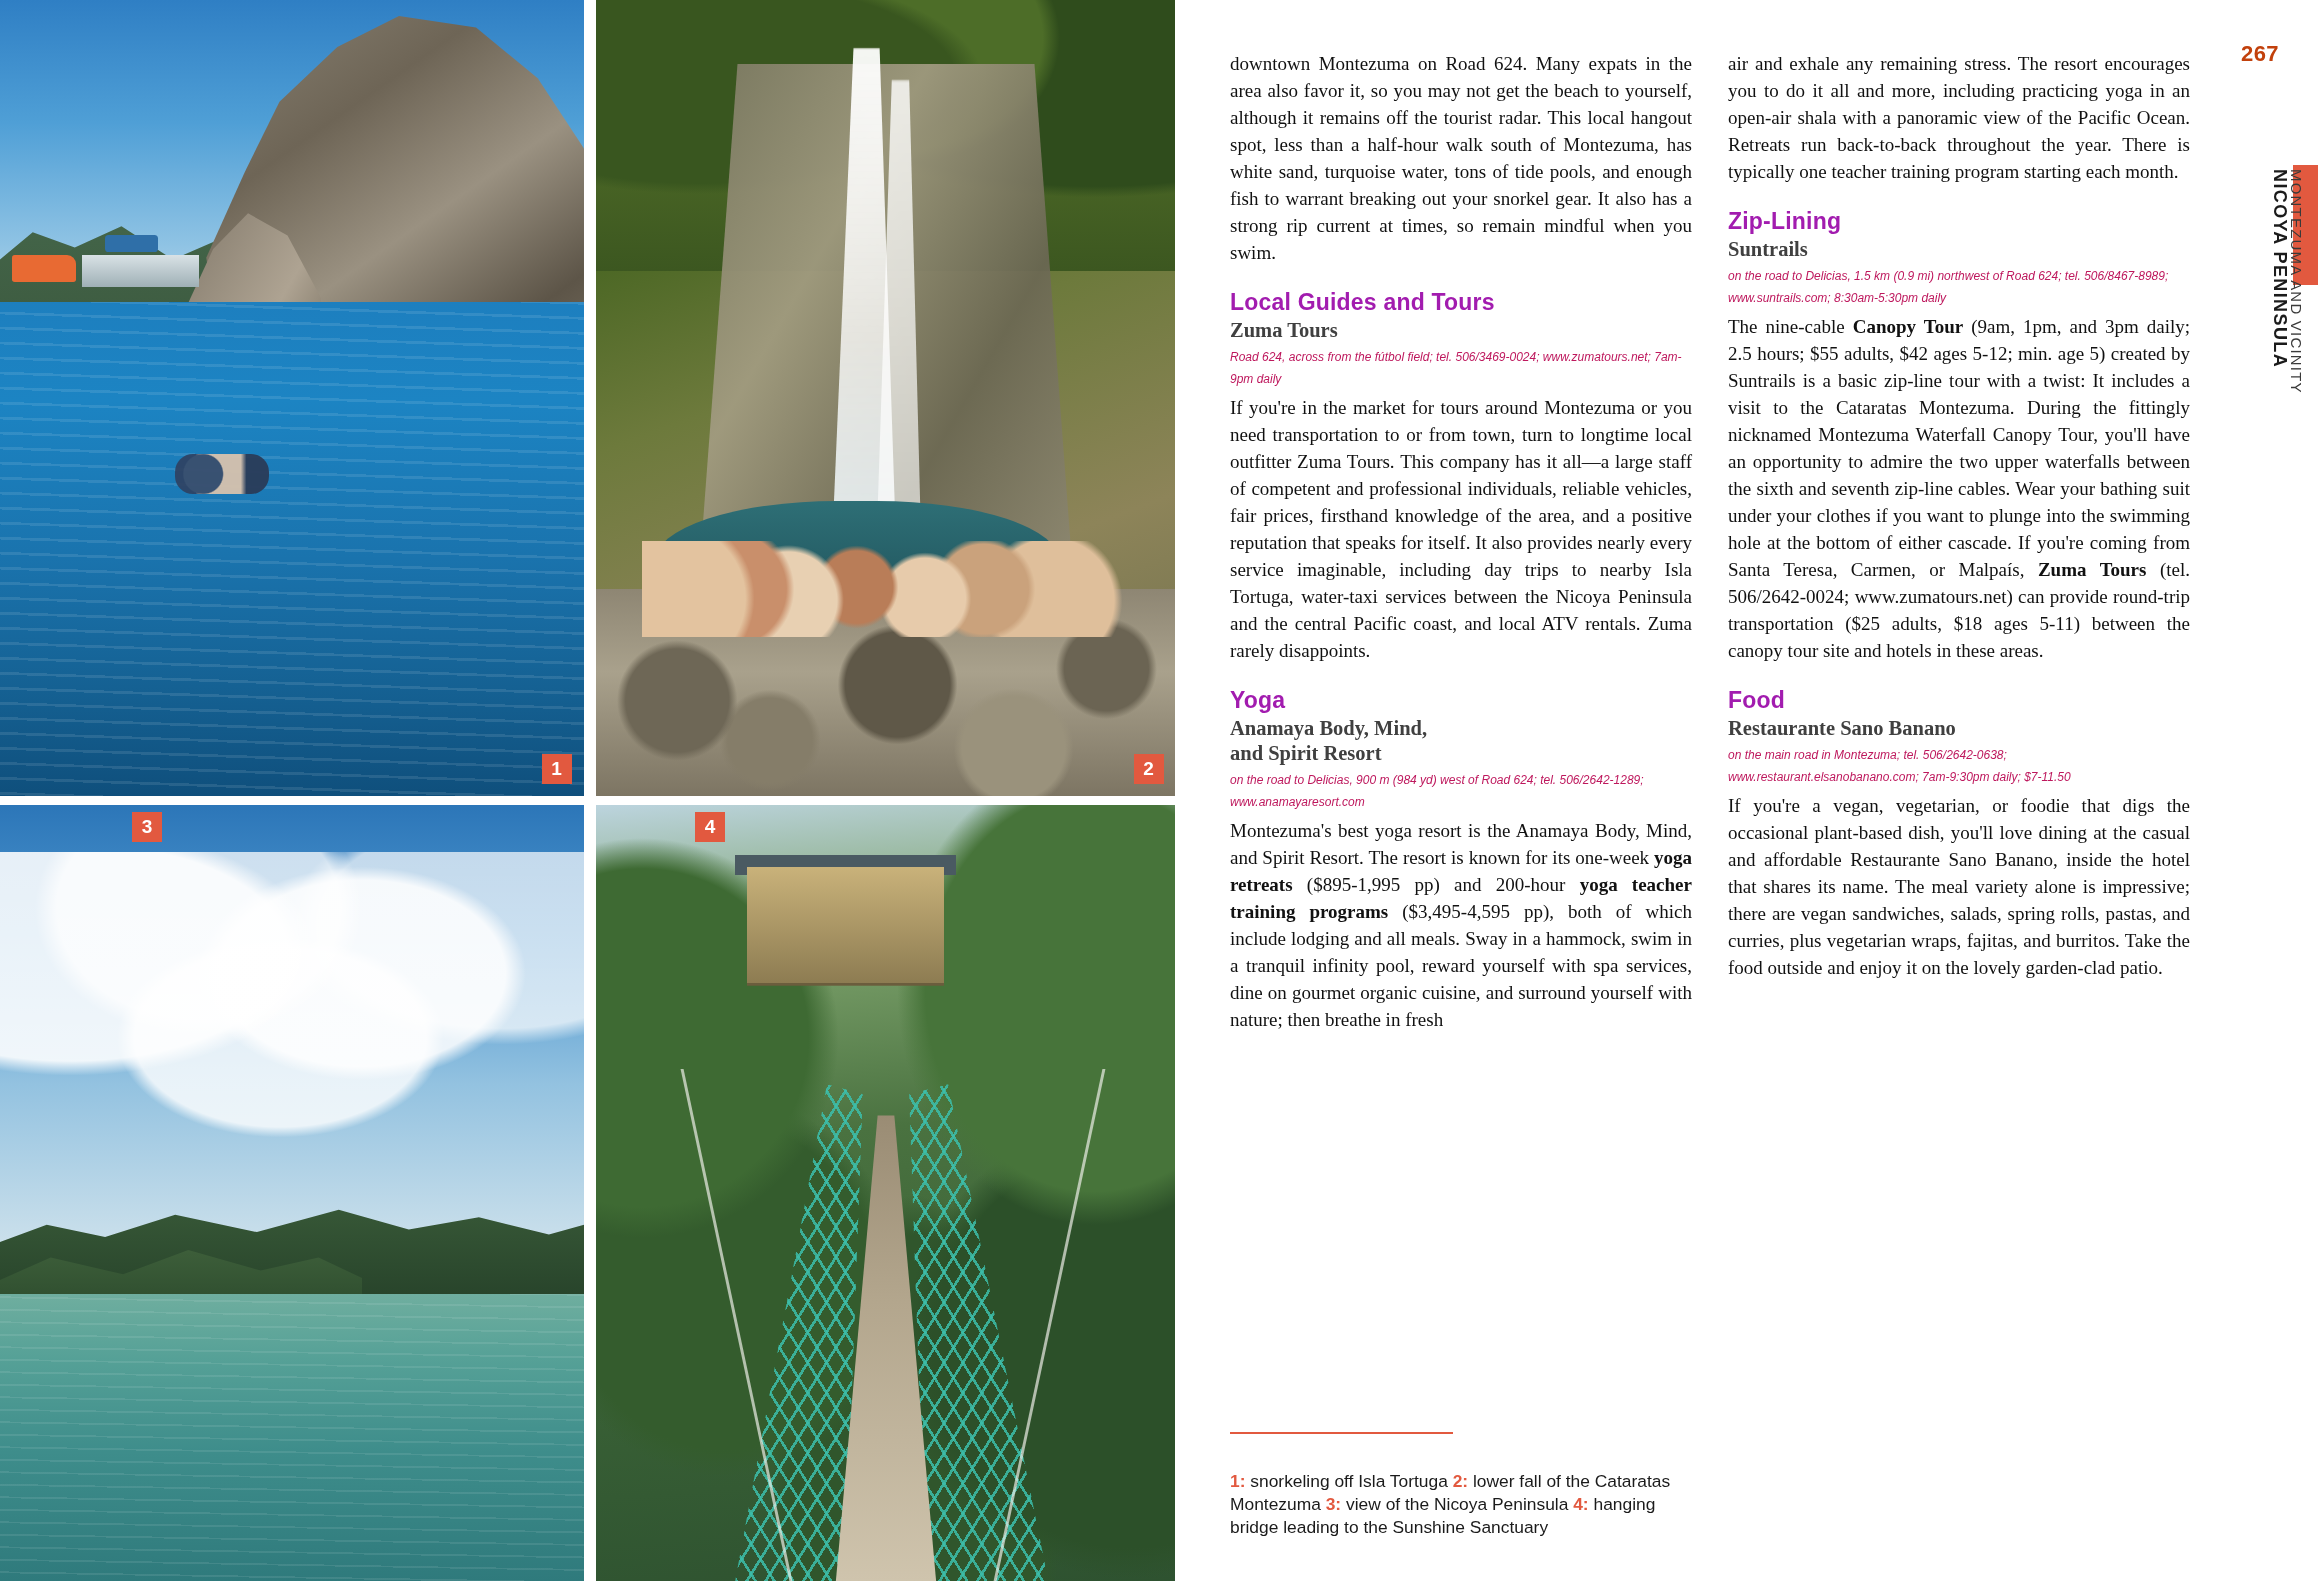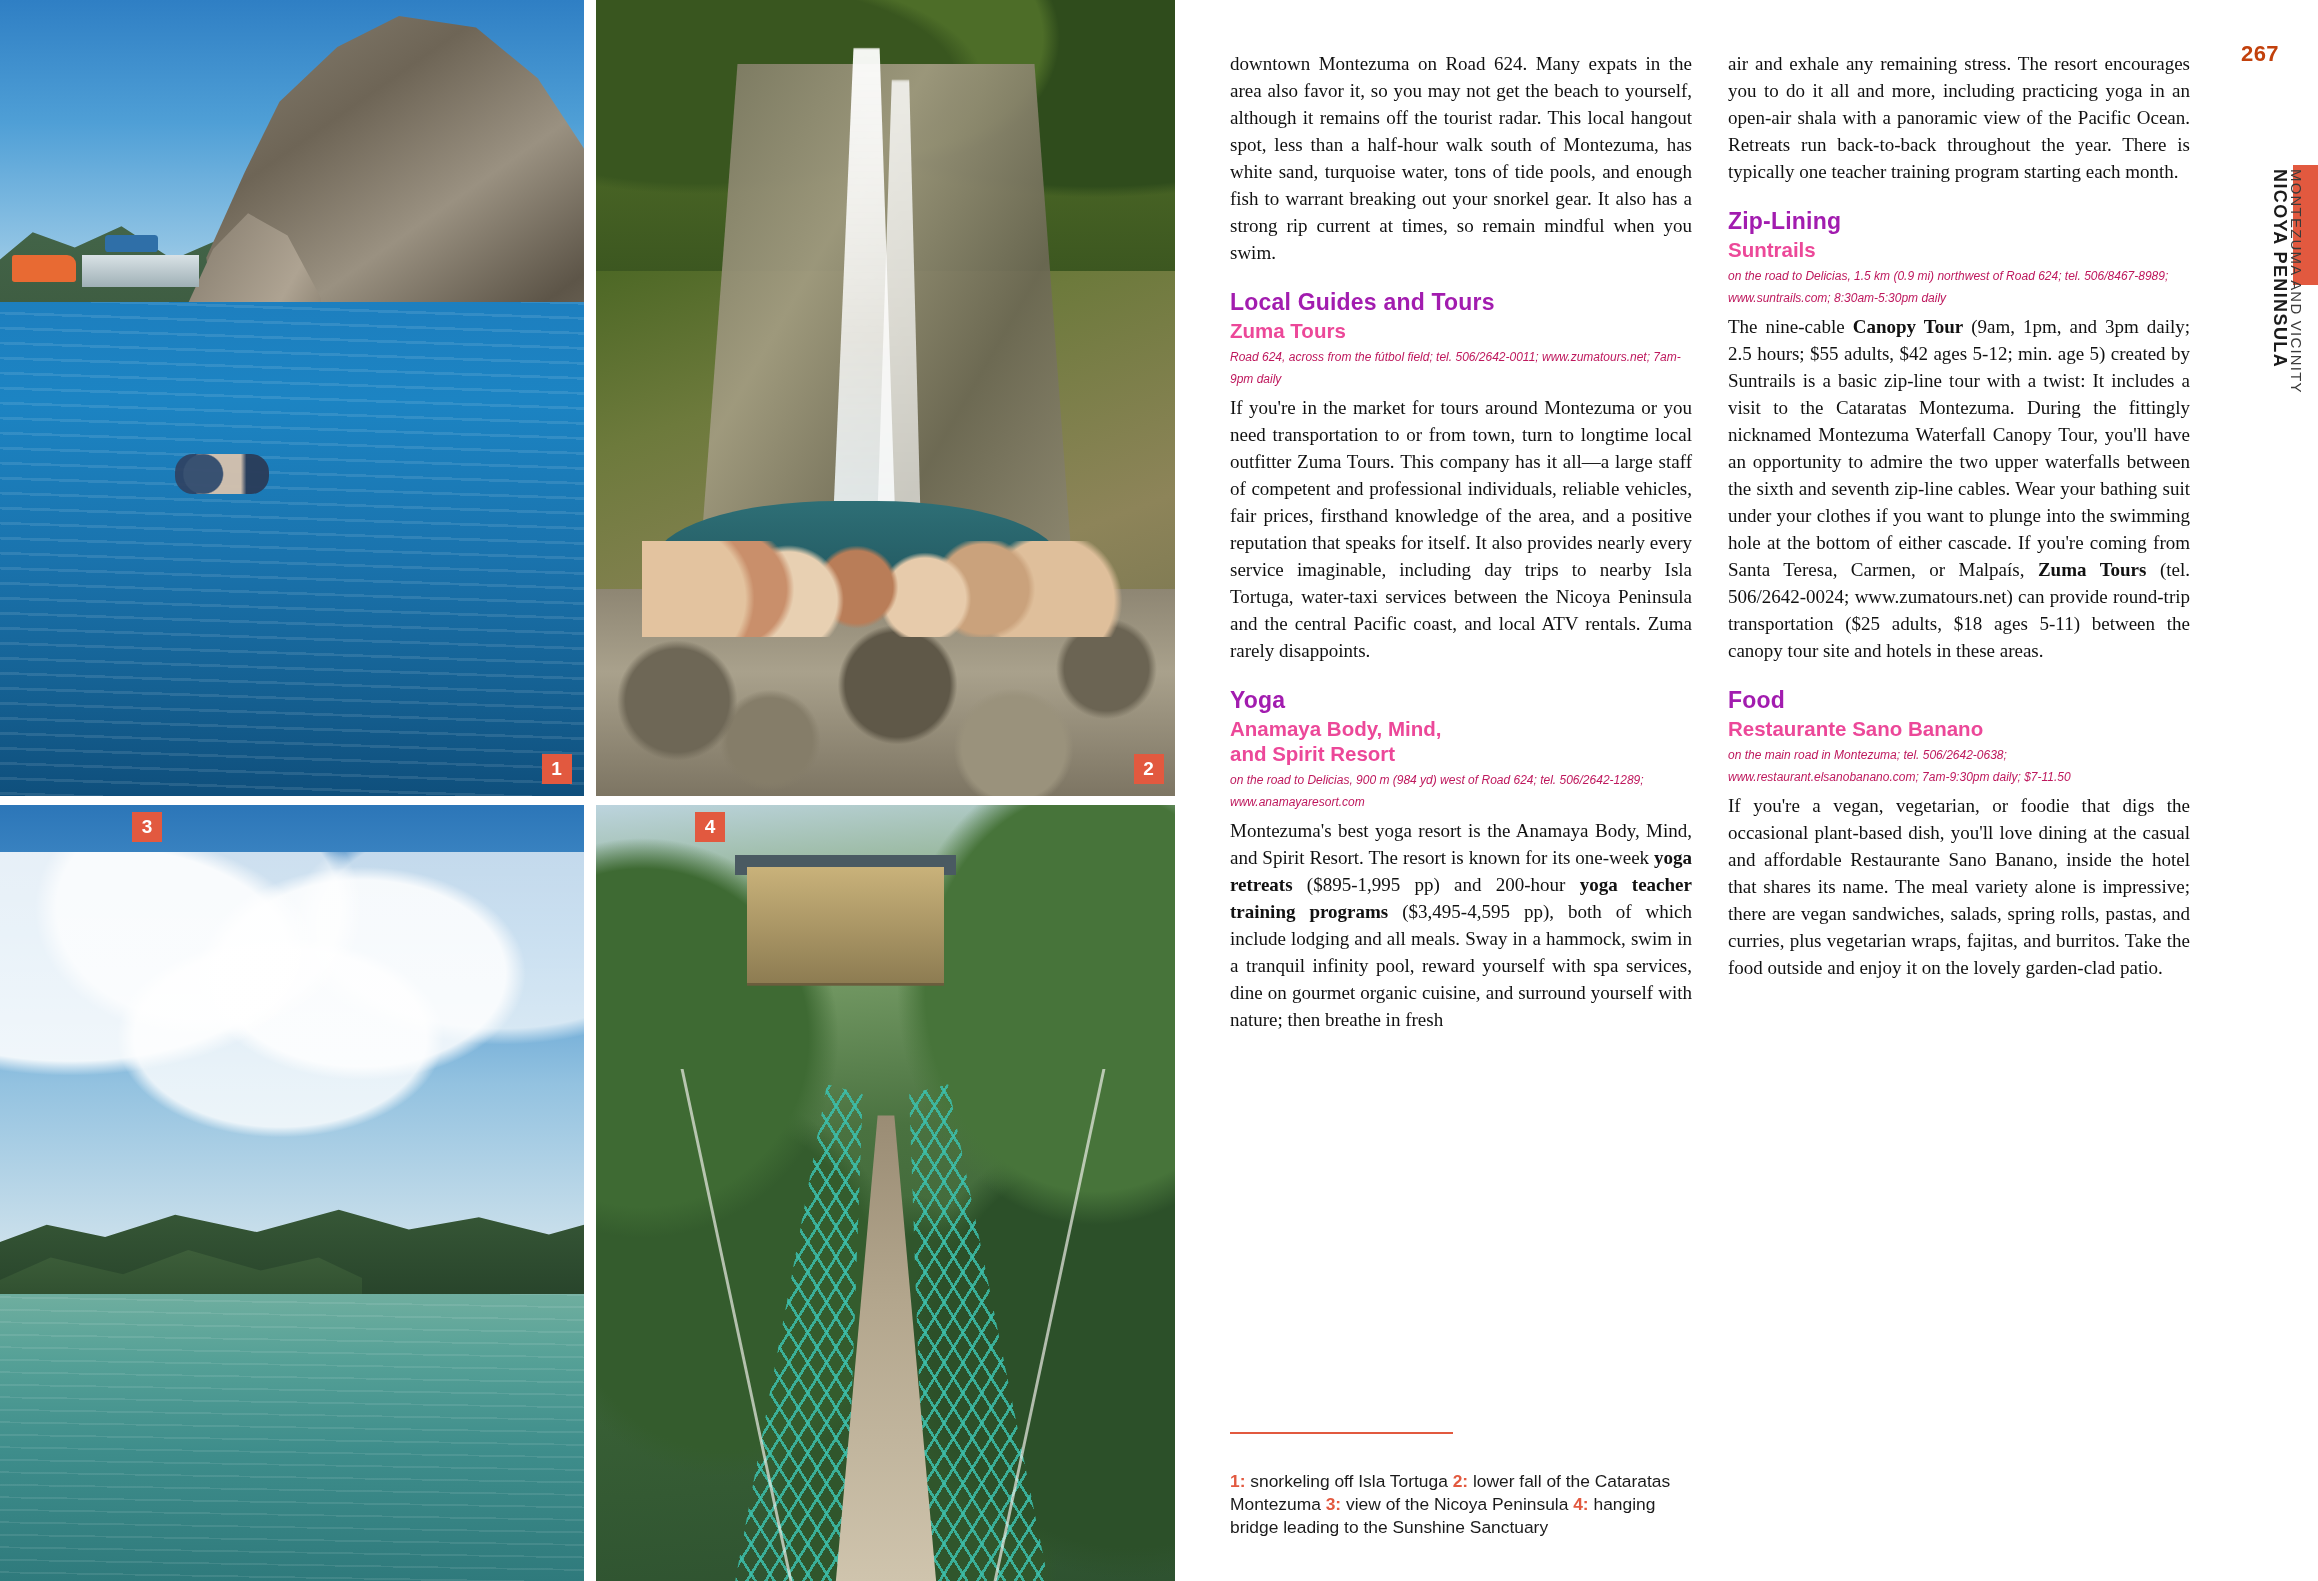--- a/index.html
+++ b/index.html
@@ -341,24 +341,24 @@
 
   h2.sec {
     font-family: "Liberation Sans", sans-serif;
     font-size: 23px;
     font-weight: bold;
     color: #a21caf;
     margin: 23px 0 1.8px 0;
     letter-spacing: 0.2px;
   }
   h3.sub {
-    font-family: Liberation Sans, sans-serif;
+    font-family: Liberation Serif, serif;
     font-size: 20.5px;
     font-weight: bold;
-    color: #ec4899;
+    color: #404040;
     margin: 1.8px 0 3.6px 0;
     line-height: 25px;
   }
   p.meta {
     font-family: "Liberation Sans", sans-serif;
     font-style: italic;
     font-size: 12px;
     line-height: 22px;
     color: #be185d;
     margin: 0 0 3.6px 0;
@@ -454,21 +454,21 @@
     </div>
 
     <div class="columns">
 
       <div class="col">
 
         <p class="body">downtown Montezuma on Road 624. Many expats in the area also favor it, so you may not get the beach to yourself, although it remains off the tourist radar. This local hangout spot, less than a half-hour walk south of Montezuma, has white sand, turquoise water, tons of tide pools, and enough fish to warrant breaking out your snorkel gear. It also has a strong rip current at times, so remain mindful when you swim.</p>
 
         <h2 class="sec">Local Guides and Tours</h2>
         <h3 class="sub">Zuma Tours</h3>
-        <p class="meta">Road 624, across from the fútbol field; tel. 506/2642-0011; www.zumatours.net; 7am-9pm daily</p>
+        <p class="meta">Road 624, across from the fútbol field; tel. 506/3469-0024; www.zumatours.net; 7am-9pm daily</p>
         <p class="body">If you're in the market for tours around Montezuma or you need transportation to or from town, turn to longtime local outfitter Zuma Tours. This company has it all—a large staff of competent and professional individuals, reliable vehicles, fair prices, firsthand knowledge of the area, and a positive reputation that speaks for itself. It also provides nearly every service imaginable, including day trips to nearby Isla Tortuga, water-taxi services between the Nicoya Peninsula and the central Pacific coast, and local ATV rentals. Zuma rarely disappoints.</p>
 
         <h2 class="sec">Yoga</h2>
         <h3 class="sub" style="white-space: pre-line;">Anamaya Body, Mind,
 and Spirit Resort</h3>
         <p class="meta">on the road to Delicias, 900 m (984 yd) west of Road 624; tel. 506/2642-1289; www.anamayaresort.com</p>
         <p class="body"><span>Montezuma's best yoga resort is the Anamaya Body, Mind, and Spirit Resort. The resort is known for its one-week </span><span class="bold">yoga retreats</span><span> ($895-1,995 pp) and 200-hour </span><span class="bold">yoga teacher training programs</span><span> ($3,495-4,595 pp), both of which include lodging and all meals. Sway in a hammock, swim in a tranquil infinity pool, reward yourself with spa services, dine on gourmet organic cuisine, and surround yourself with nature; then breathe in fresh</span></p>
 
         <div class="caption-rule"></div>
         <div class="photo-caption">

